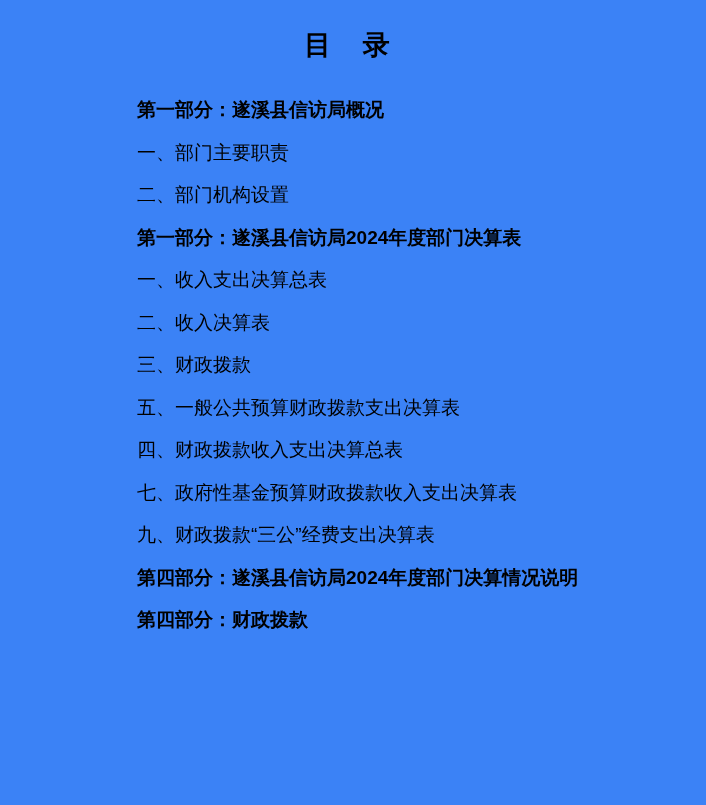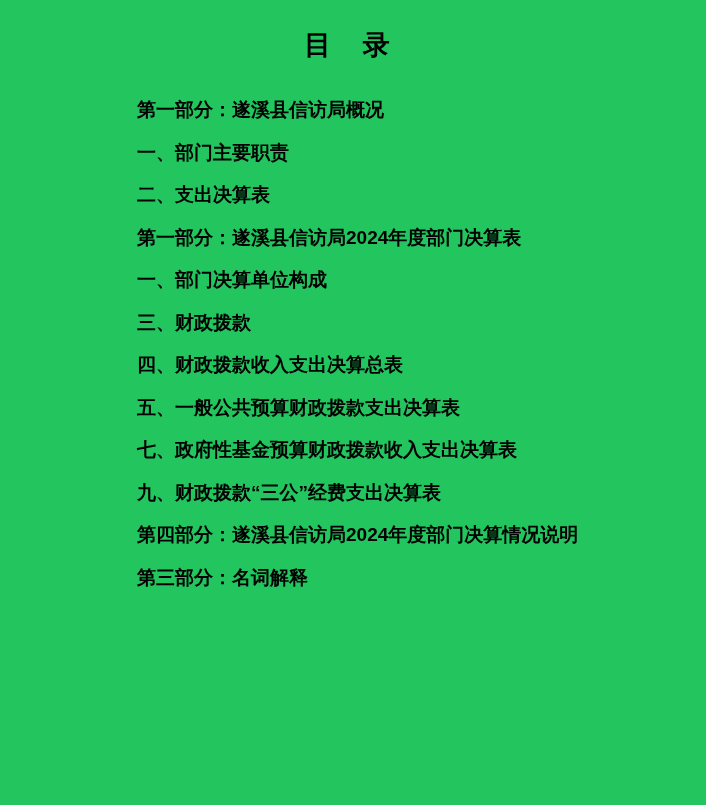--- a/index.html
+++ b/index.html
@@ -4,62 +4,63 @@
 <style>
   * { margin: 0; padding: 0; box-sizing: border-box; }
   html, body {
     background: #ffffff;
     font-family: "Liberation Sans", "DejaVu Sans", sans-serif;
   }
   .page {
     position: relative;
     width: 706px;
     height: 805px;
-    background: #22c55e;
+    background: #3b82f6;
     color: #000000;
     overflow: hidden;
   }
   .doc-title {
     padding-top: 27px;
     text-align: center;
     font-size: 27px;
     font-weight: 700;
     letter-spacing: 12px;
     color: #000000;
   }
   .toc {
     margin-top: 26px;
     padding-left: 137px;
     padding-right: 16px;
   }
   .toc-line {
     height: 42.5px;
     line-height: 42.5px;
     font-size: 19px;
-    font-weight: 700;
+    font-weight: 400;
     white-space: nowrap;
     color: #000000;
   }
   .toc-line.heading {
     font-weight: 700;
   }
 </style>
 </head>
 <body>
 
 <div class="page">
   <div class="doc-title">目 录</div>
 
   <div class="toc">
     <div class="toc-line heading">第一部分：遂溪县信访局概况</div>
     <div class="toc-line">一、部门主要职责</div>
-    <div class="toc-line">二、支出决算表</div>
+    <div class="toc-line">二、部门机构设置</div>
     <div class="toc-line heading">第一部分：遂溪县信访局2024年度部门决算表</div>
-    <div class="toc-line">一、部门决算单位构成</div>
+    <div class="toc-line">一、收入支出决算总表</div>
+    <div class="toc-line">二、收入决算表</div>
     <div class="toc-line">三、财政拨款</div>
+    <div class="toc-line">五、一般公共预算财政拨款支出决算表</div>
     <div class="toc-line">四、财政拨款收入支出决算总表</div>
-    <div class="toc-line">五、一般公共预算财政拨款支出决算表</div>
     <div class="toc-line">七、政府性基金预算财政拨款收入支出决算表</div>
     <div class="toc-line">九、财政拨款“三公”经费支出决算表</div>
     <div class="toc-line heading">第四部分：遂溪县信访局2024年度部门决算情况说明</div>
-    <div class="toc-line heading">第三部分：名词解释</div>
+    <div class="toc-line heading">第四部分：财政拨款</div>
   </div>
 </div>
 
 </body></html>

